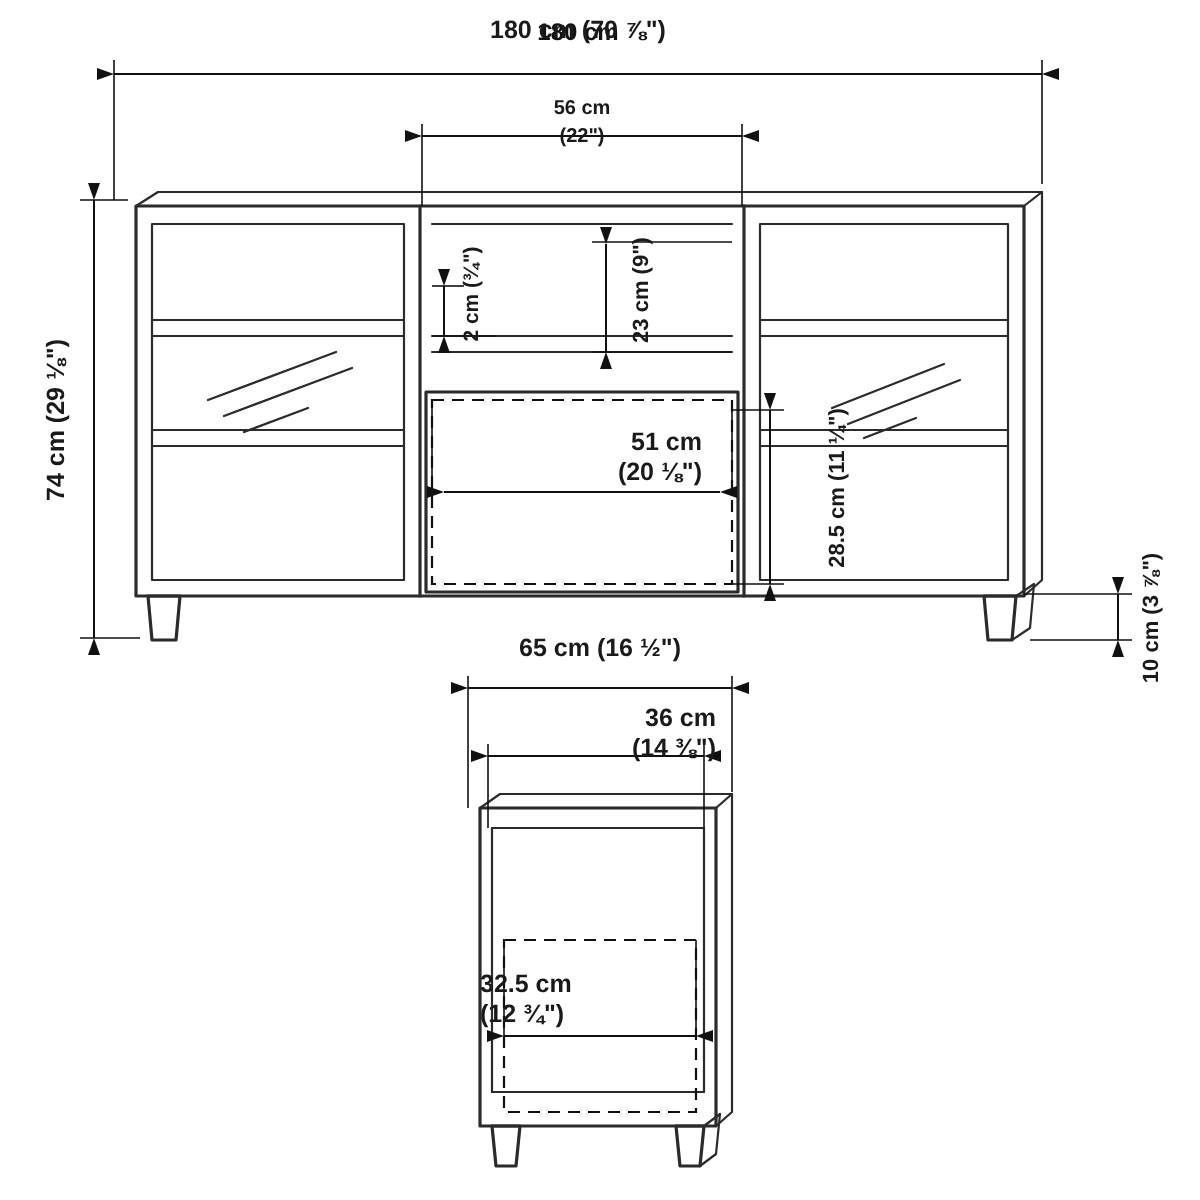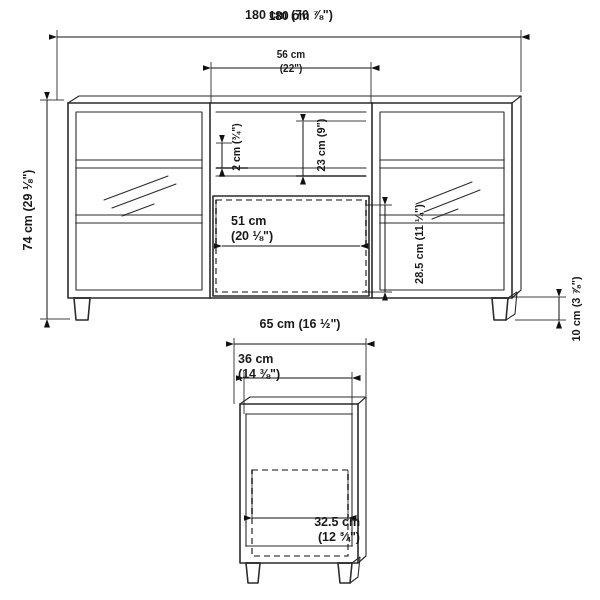--- a/index.html
+++ b/index.html
@@ -216,44 +216,44 @@
     <div style="position:absolute;left:206px;top:141px;width:60px;text-align:center;font-size:10.5px;font-weight:bold;line-height:12px;transform:rotate(-90deg);">
       <span>2 cm</span>
       <span>(¾")</span>
     </div>
 
     <div style="position:absolute;left:286px;top:139px;width:70px;text-align:center;font-size:11px;font-weight:bold;line-height:12px;transform:rotate(-90deg);">
       <span>23 cm</span>
       <span>(9")</span>
     </div>
 
-    <div style="position:absolute;left:231px;top:214px;width:120px;text-align:left;font-size:12.5px;font-weight:bold;line-height:15px;">
+    <div style="position:absolute;left:231px;top:214px;width:120px;text-align:right;font-size:12.5px;font-weight:bold;line-height:15px;">
       <div>51 cm</div>
       <div>(20 ⅛")</div>
     </div>
 
     <div style="position:absolute;left:364px;top:238px;width:110px;text-align:center;font-size:11px;font-weight:bold;line-height:12px;transform:rotate(-90deg);">
       <span>28.5 cm</span>
       <span>(11 ¼")</span>
     </div>
 
     <div style="position:absolute;left:531px;top:303px;width:90px;text-align:center;font-size:11px;font-weight:bold;line-height:12px;transform:rotate(-90deg);">
       <span>10 cm</span>
       <span>(3 ⅞")</span>
     </div>
 
     <div style="position:absolute;left:240px;top:317px;width:120px;text-align:center;font-size:12.5px;font-weight:bold;line-height:14px;">
       <span>65 cm</span>
       <span>(16 ½")</span>
     </div>
 
-    <div style="position:absolute;left:238px;top:352px;width:120px;text-align:left;font-size:12.5px;font-weight:bold;line-height:15px;">
+    <div style="position:absolute;left:238px;top:352px;width:120px;text-align:right;font-size:12.5px;font-weight:bold;line-height:15px;">
       <div>36 cm</div>
       <div>(14 ⅜")</div>
     </div>
 
-    <div style="position:absolute;left:240px;top:485px;width:120px;text-align:right;font-size:12.5px;font-weight:bold;line-height:15px;margin-top:30px;">
+    <div style="position:absolute;left:240px;top:485px;width:120px;text-align:left;font-size:12.5px;font-weight:bold;line-height:15px;">
       <div>32.5 cm</div>
       <div>(12 ¾")</div>
     </div>
 
   </div>
 </div>
 
 </body></html>

